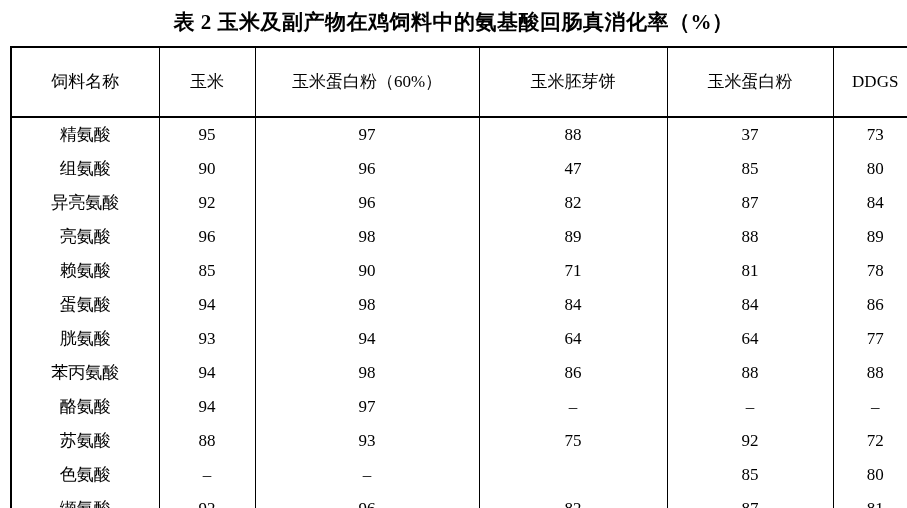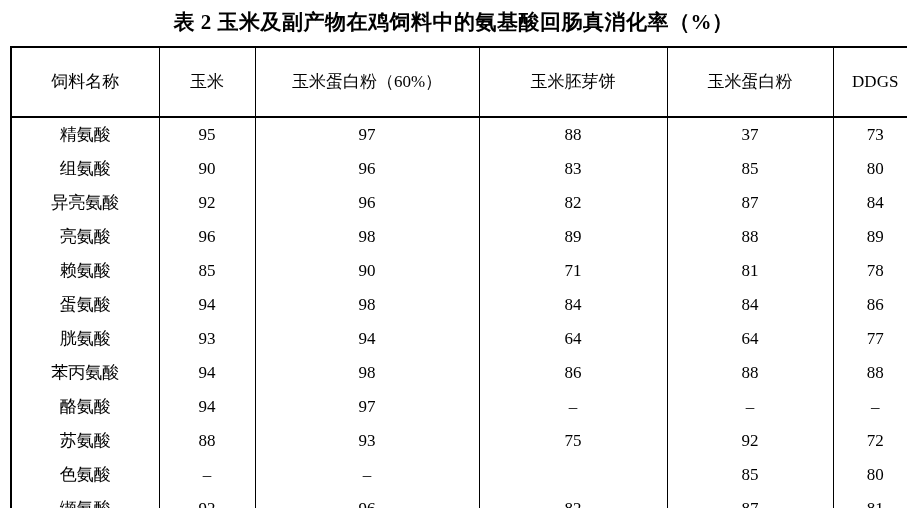--- a/index.html
+++ b/index.html
@@ -112,21 +112,21 @@
           <td>95</td>
           <td>97</td>
           <td>88</td>
           <td>37</td>
           <td>73</td>
         </tr>
         <tr>
           <td>组氨酸</td>
           <td>90</td>
           <td>96</td>
-          <td>83</td>
+          <td>47</td>
           <td>85</td>
           <td>80</td>
         </tr>
         <tr>
           <td>异亮氨酸</td>
           <td>92</td>
           <td>96</td>
           <td>82</td>
           <td>87</td>
           <td>84</td>

